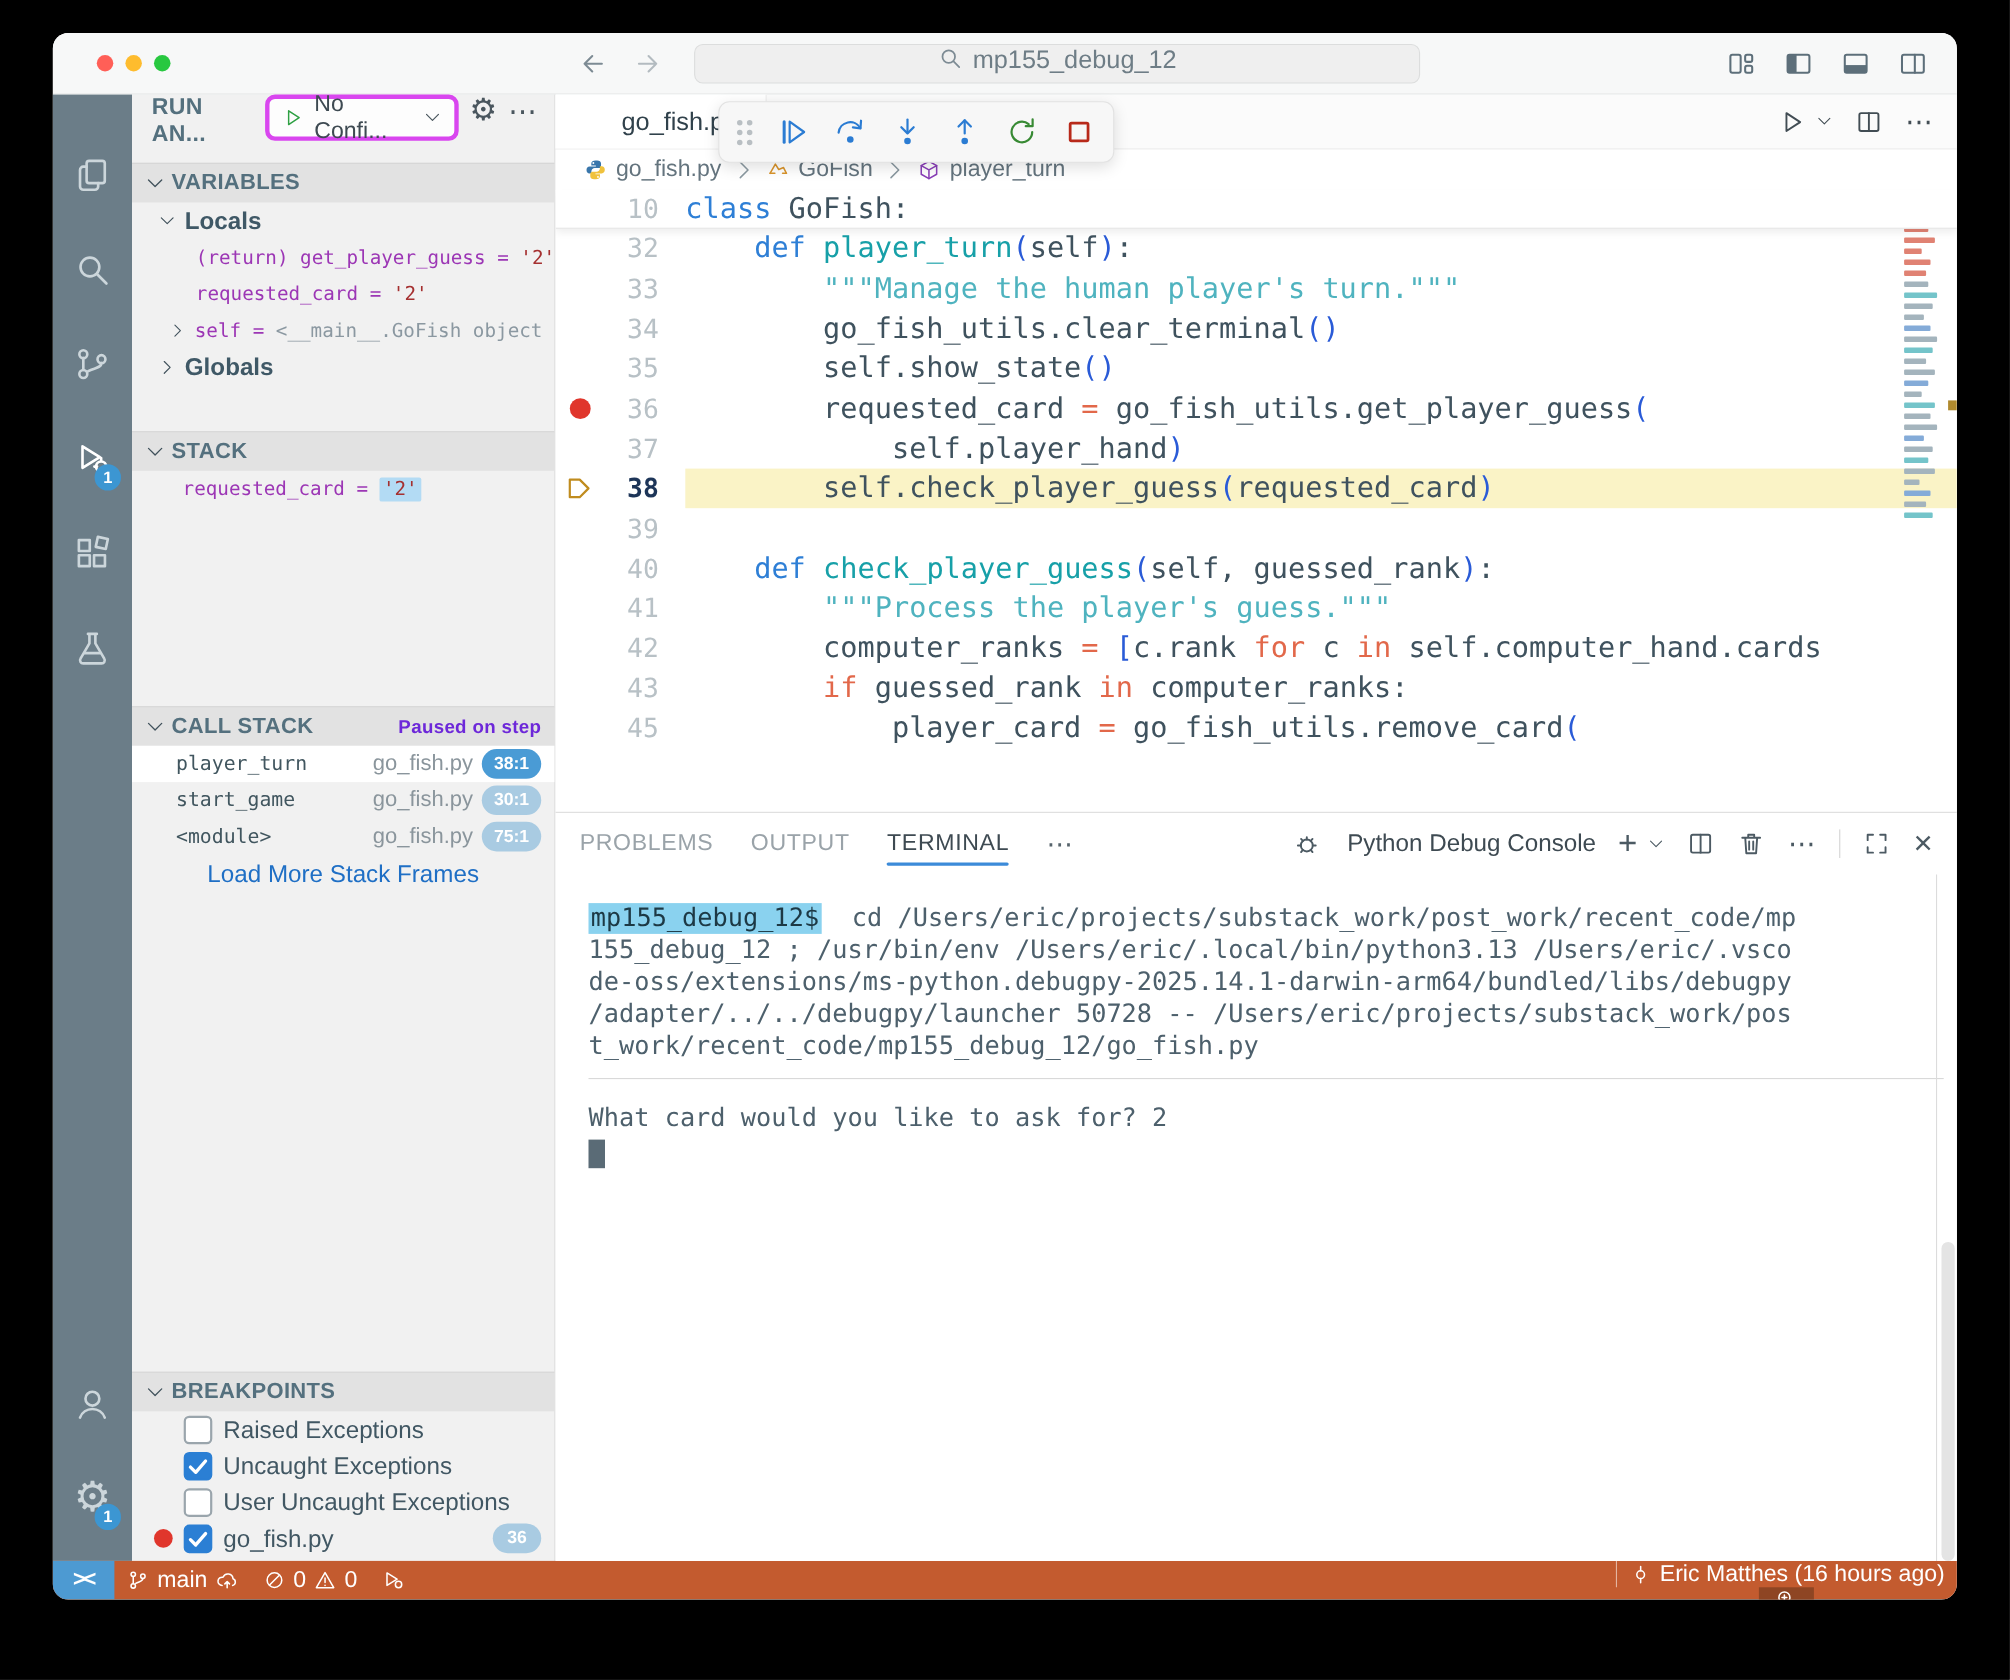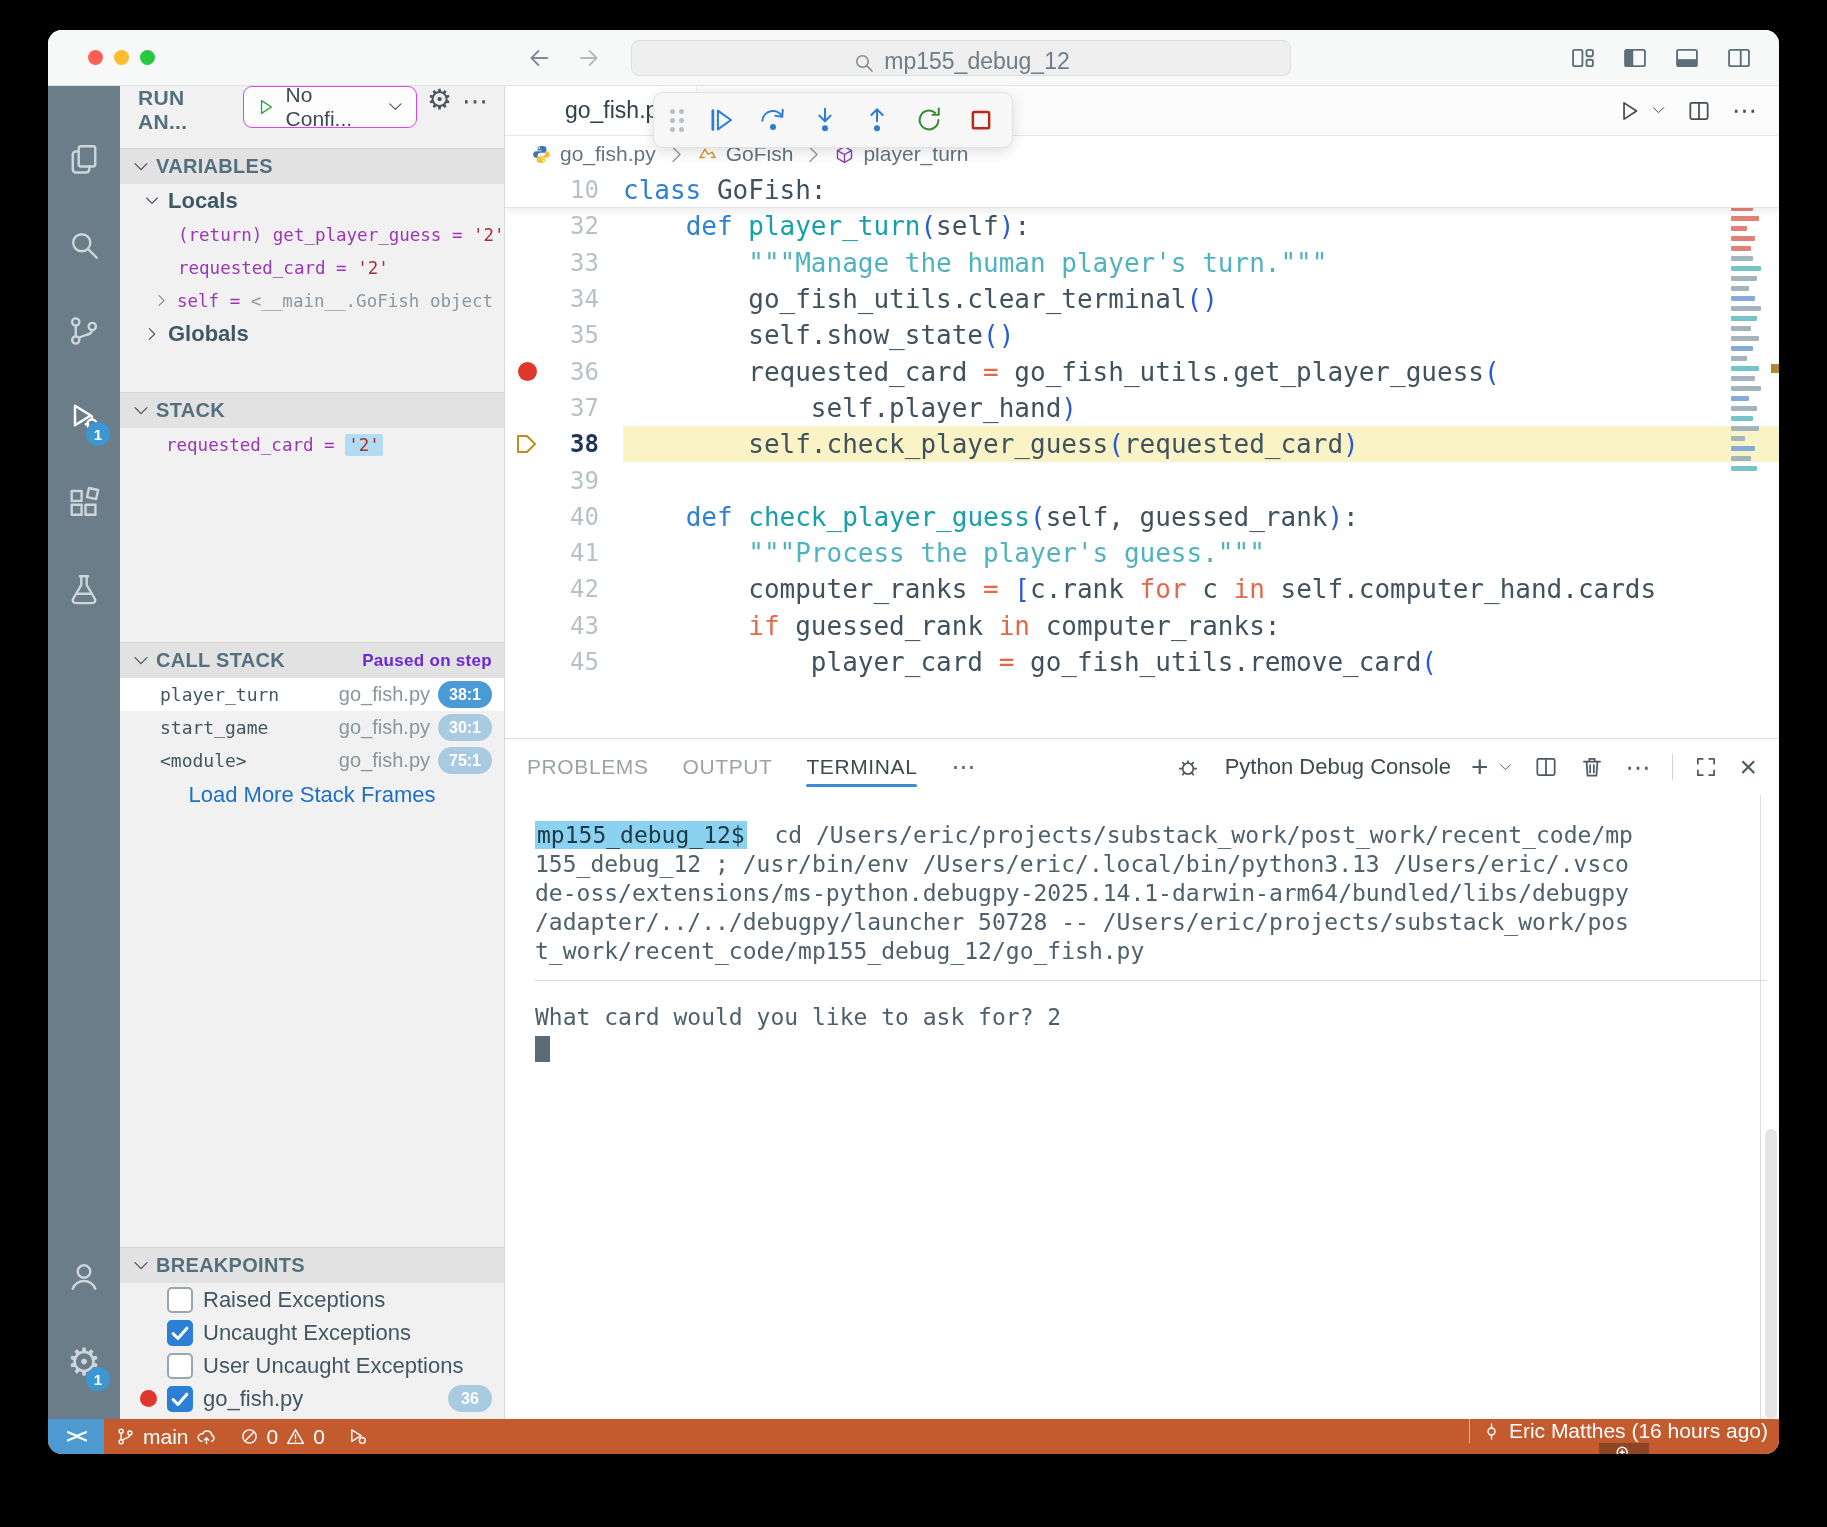--- a/index.html
+++ b/index.html
@@ -7,39 +7,39 @@
   .window{position:absolute;left:48px;top:30px;width:1731px;height:1424px;border-radius:14px;overflow:hidden;
           background:#fff;box-shadow:0 30px 90px rgba(0,0,0,.6);display:flex;flex-direction:column;}
   
   .titlebar{height:56px;background:#f7f8f8;border-bottom:1px solid #e3e4e4;display:flex;align-items:center;flex:0 0 auto;}
   .lights{display:flex;gap:11px;margin-left:40px;}
   .light{width:15px;height:15px;border-radius:50%;}
   .light.r{background:#ff5f57}.light.y{background:#febc2e}.light.g{background:#28c840}
   .nav{display:flex;gap:22px;margin-left:370px;color:#7d8b94;}
   .nav .ic{width:28px;height:28px;}
   .searchbox{margin-left:28px;width:660px;height:36px;border:1px solid #dcdddd;background:#efefef;border-radius:8px;
-             display:flex;align-items:flex-end;justify-content:center;gap:8px;color:#6e7d86;font-size:23px;}
+             display:flex;align-items:flex-start;justify-content:center;gap:8px;color:#6e7d86;font-size:23px;}
   .searchbox .ic{width:24px;height:24px;color:#7d8b94;}
   .tb-actions{margin-left:auto;margin-right:26px;display:flex;gap:24px;color:#5d6f7a;}
   .tb-actions .ic{width:28px;height:28px;}
   
   .body{flex:1;display:flex;min-height:0;}
   .activitybar{width:72px;background:#6b7d88;display:flex;flex-direction:column;align-items:center;padding-top:30px;flex:0 0 auto;}
   .act-item{position:relative;width:72px;height:86px;display:flex;align-items:center;justify-content:center;color:#ccd6db;}
   .act-item.active{color:#fff;}
   .act-item .ic{width:36px;height:36px;}
   .act-badge{position:absolute;right:10px;bottom:14px;min-width:24px;height:24px;border-radius:12px;background:#3c96d2;
              color:#fff;font-size:15px;font-weight:bold;display:flex;align-items:center;justify-content:center;}
   .act-bottom{margin-top:auto;margin-bottom:14px;display:flex;flex-direction:column;align-items:center;}
   .gear-glyph{font-size:38px;line-height:1;}
   
   .sidebar{width:385px;background:#f1f1f1;border-right:1px solid #d9d9d9;display:flex;flex-direction:column;flex:0 0 auto;min-height:0;}
   .run-header{height:62px;display:flex;padding:0 14px 0 18px;gap:10px;flex:0 0 auto;}
   .run-title{font-size:21px;font-weight:bold;color:#54707e;letter-spacing:.3px;}
-  .config-pill{height:42px;background:#fdfdfd;border:1px solid #d946ef;border-radius:9px;display:flex;align-items:center;
+  .config-pill{height:42px;background:#fdfdfd;border:4px solid #d946ef;border-radius:9px;display:flex;align-items:center;
                gap:9px;padding:0 12px;color:#3e4a52;font-size:21px;}
   .config-pill .play{color:#2ea043;width:22px;height:22px;}
   .config-pill .chev{width:18px;height:18px;color:#4a565e;}
   .hdr-gear{font-size:28px;color:#4a565e;line-height:1;}
   .hdr-dots{font-size:26px;color:#4a565e;letter-spacing:2px;}
   .section-h{height:36px;background:#e2e2e2;border-top:1px solid #d6d6d6;display:flex;align-items:center;gap:6px;
              padding:0 12px;font-size:20px;font-weight:bold;color:#54707e;flex:0 0 auto;letter-spacing:.3px;}
   .section-h .chev{width:18px;height:18px;color:#41525c;}
   .section-status{margin-left:auto;font-size:17px;color:#6d28d9;}
   .sec{flex:0 0 auto;display:flex;flex-direction:column;}

